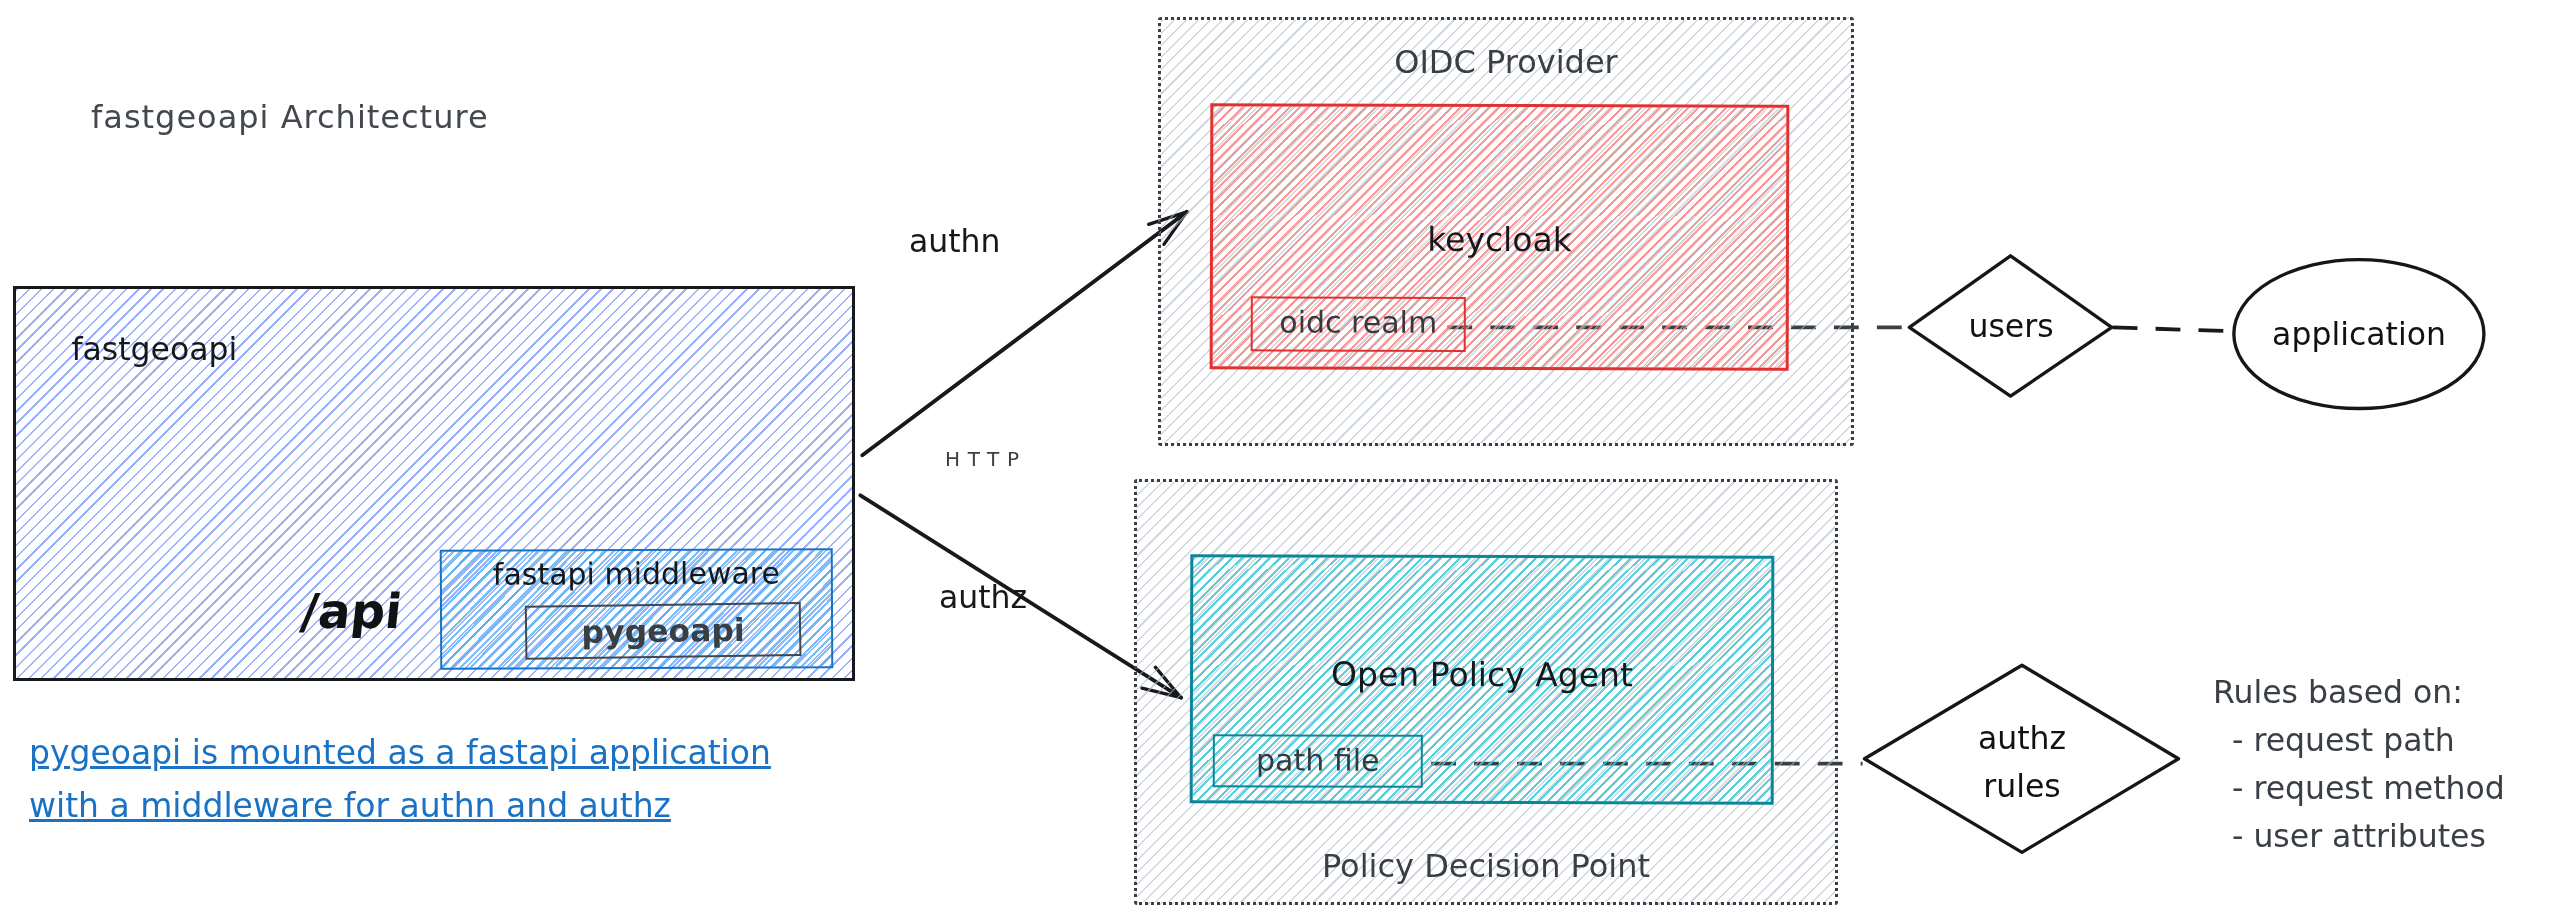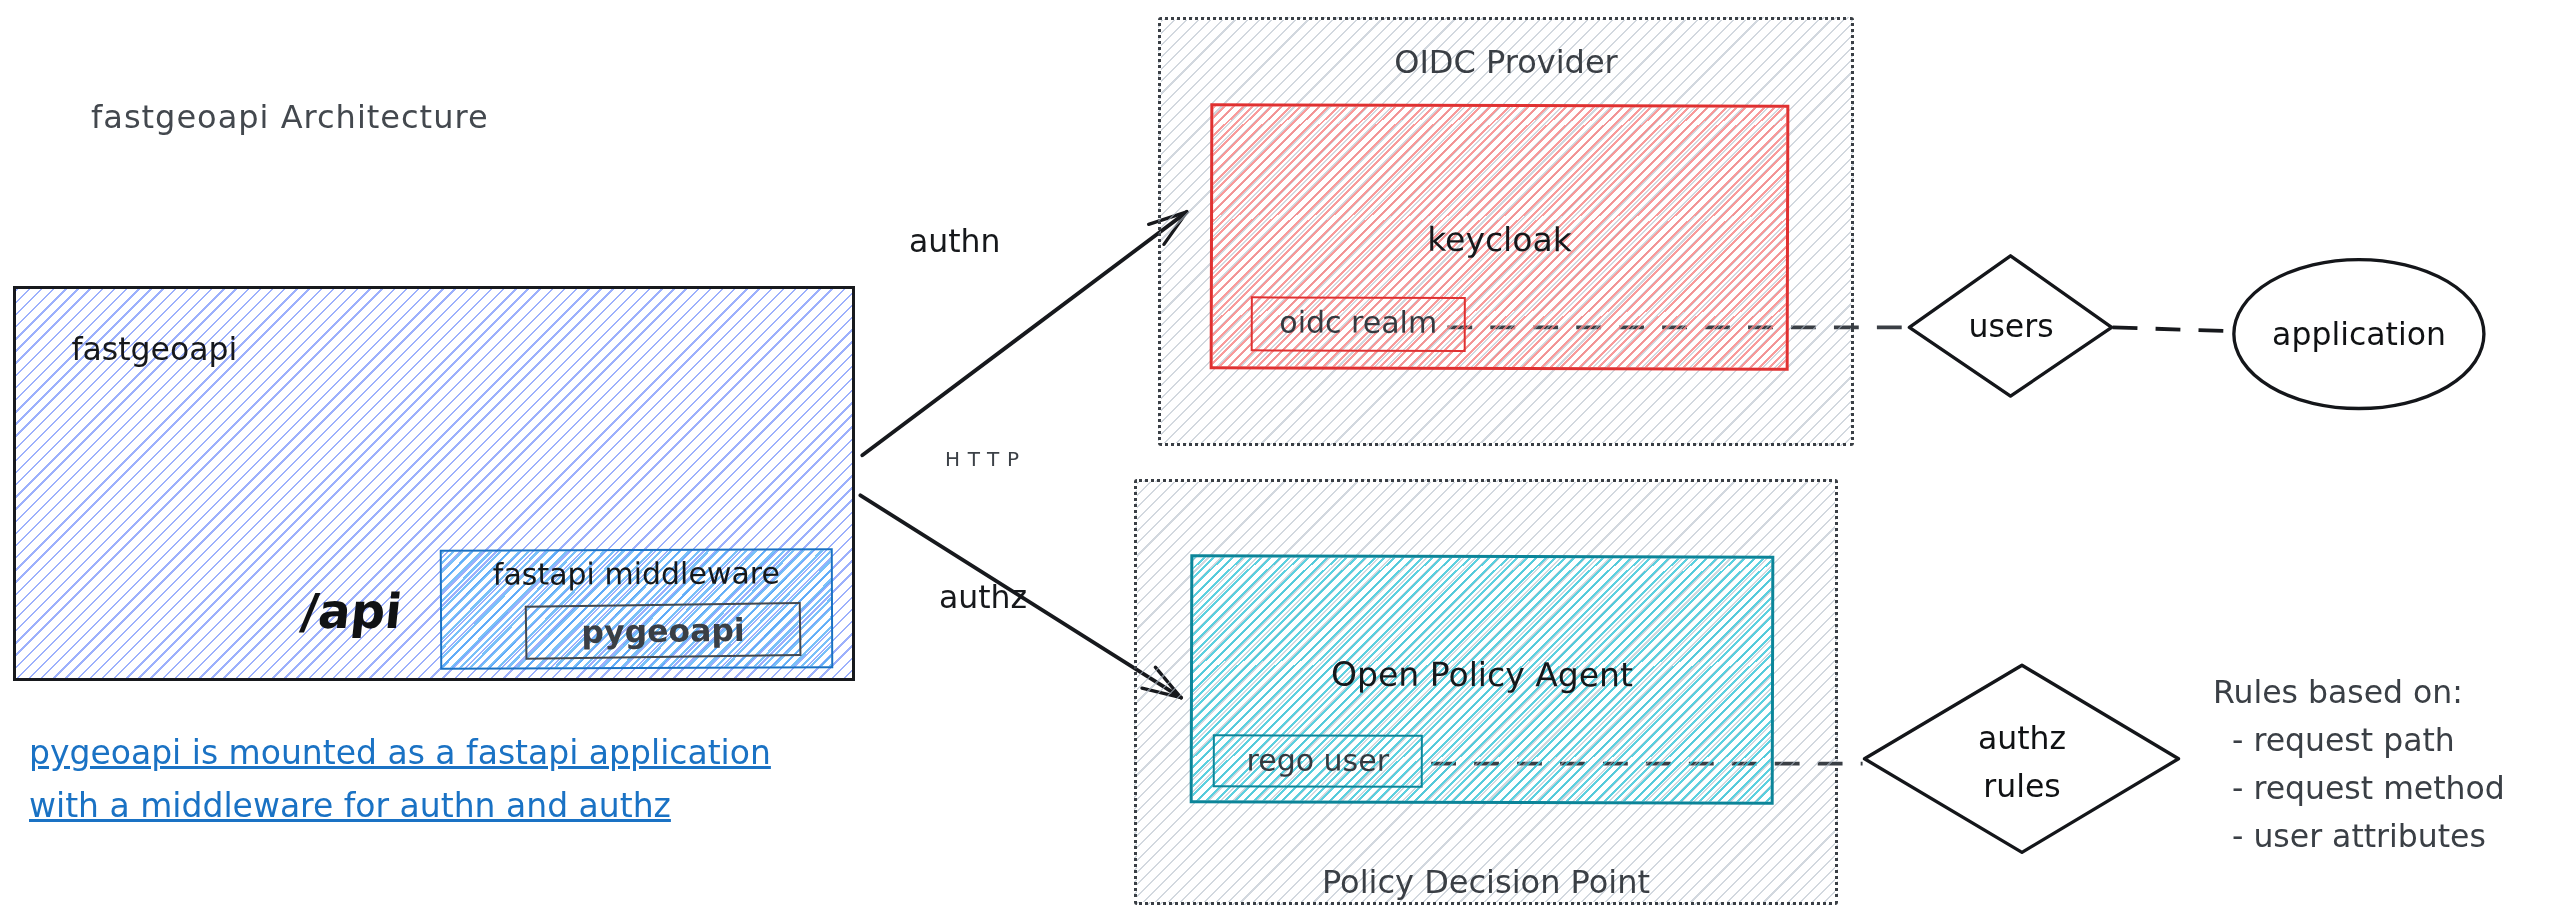--- a/index.html
+++ b/index.html
@@ -33,21 +33,21 @@
   
   .lbl-authn{left:909px;top:223px;font-size:31.5px;color:#16181b;}
   .lbl-http{left:945px;top:447px;font-size:20px;color:#3c4147;letter-spacing:7.6px;}
   .lbl-authz{left:939px;top:579px;font-size:31.5px;color:#16181b;}
 
   
   .dotted{border:3.3px dotted #3a3f45;border-radius:2.9px;}
   .oidc-box{left:1158px;top:17px;width:690px;height:423px;}
   .pdp-box{left:1134px;top:479px;width:698px;height:420px;}
   .container-label-top{left:0;right:0;top:23px;text-align:center;font-size:32px;color:#3a3f45;}
-  .container-label-bottom{left:0;right:0;bottom:1px;text-align:center;font-size:32px;color:#3a3f45;}
+  .container-label-bottom{left:0;right:0;bottom:17px;text-align:center;font-size:32px;color:#3a3f45;}
 
   
   .kc-box{left:49px;top:84px;width:573px;height:260px;border:3.3px solid #e03131;transform:rotate(.15deg);}
   .kc-label{left:0;right:0;top:113px;text-align:center;font-size:33px;color:#16181b;}
   .realm-box{left:38px;top:190px;width:211px;height:51px;border:2.9px solid #e03131;}
   .inner-label{left:0;right:0;top:5.7px;text-align:center;font-size:30px;color:#343a40;}
 
   
   .opa-box{left:53px;top:73px;width:578px;height:243px;border:3.3px solid #0c8599;transform:rotate(.15deg);}
   .opa-label{left:0;right:0;top:97px;text-align:center;font-size:33px;color:#16181b;}
@@ -115,21 +115,21 @@
       <div class="abs realm-box">
         <div class="abs txt inner-label">oidc realm</div>
       </div>
     </div>
   </div>
 
   <div class="abs dotted pdp-box hatch-gray">
     <div class="abs opa-box hatch-teal">
       <div class="abs txt opa-label">Open Policy Agent</div>
       <div class="abs rego-box">
-        <div class="abs txt inner-label">rego user</div>
+        <div class="abs txt inner-label">path file</div>
       </div>
     </div>
     <div class="abs txt container-label-bottom">Policy Decision Point</div>
   </div>
 
   <div class="abs txt shape-label" style="left:2011px;top:326px;">users</div>
   <div class="abs txt shape-label" style="left:2359px;top:334px;">application</div>
   <div class="abs shape-label diamond2-label" style="left:2022px;top:762px;">
     <div class="txt">authz</div>
     <div class="txt">rules</div>

